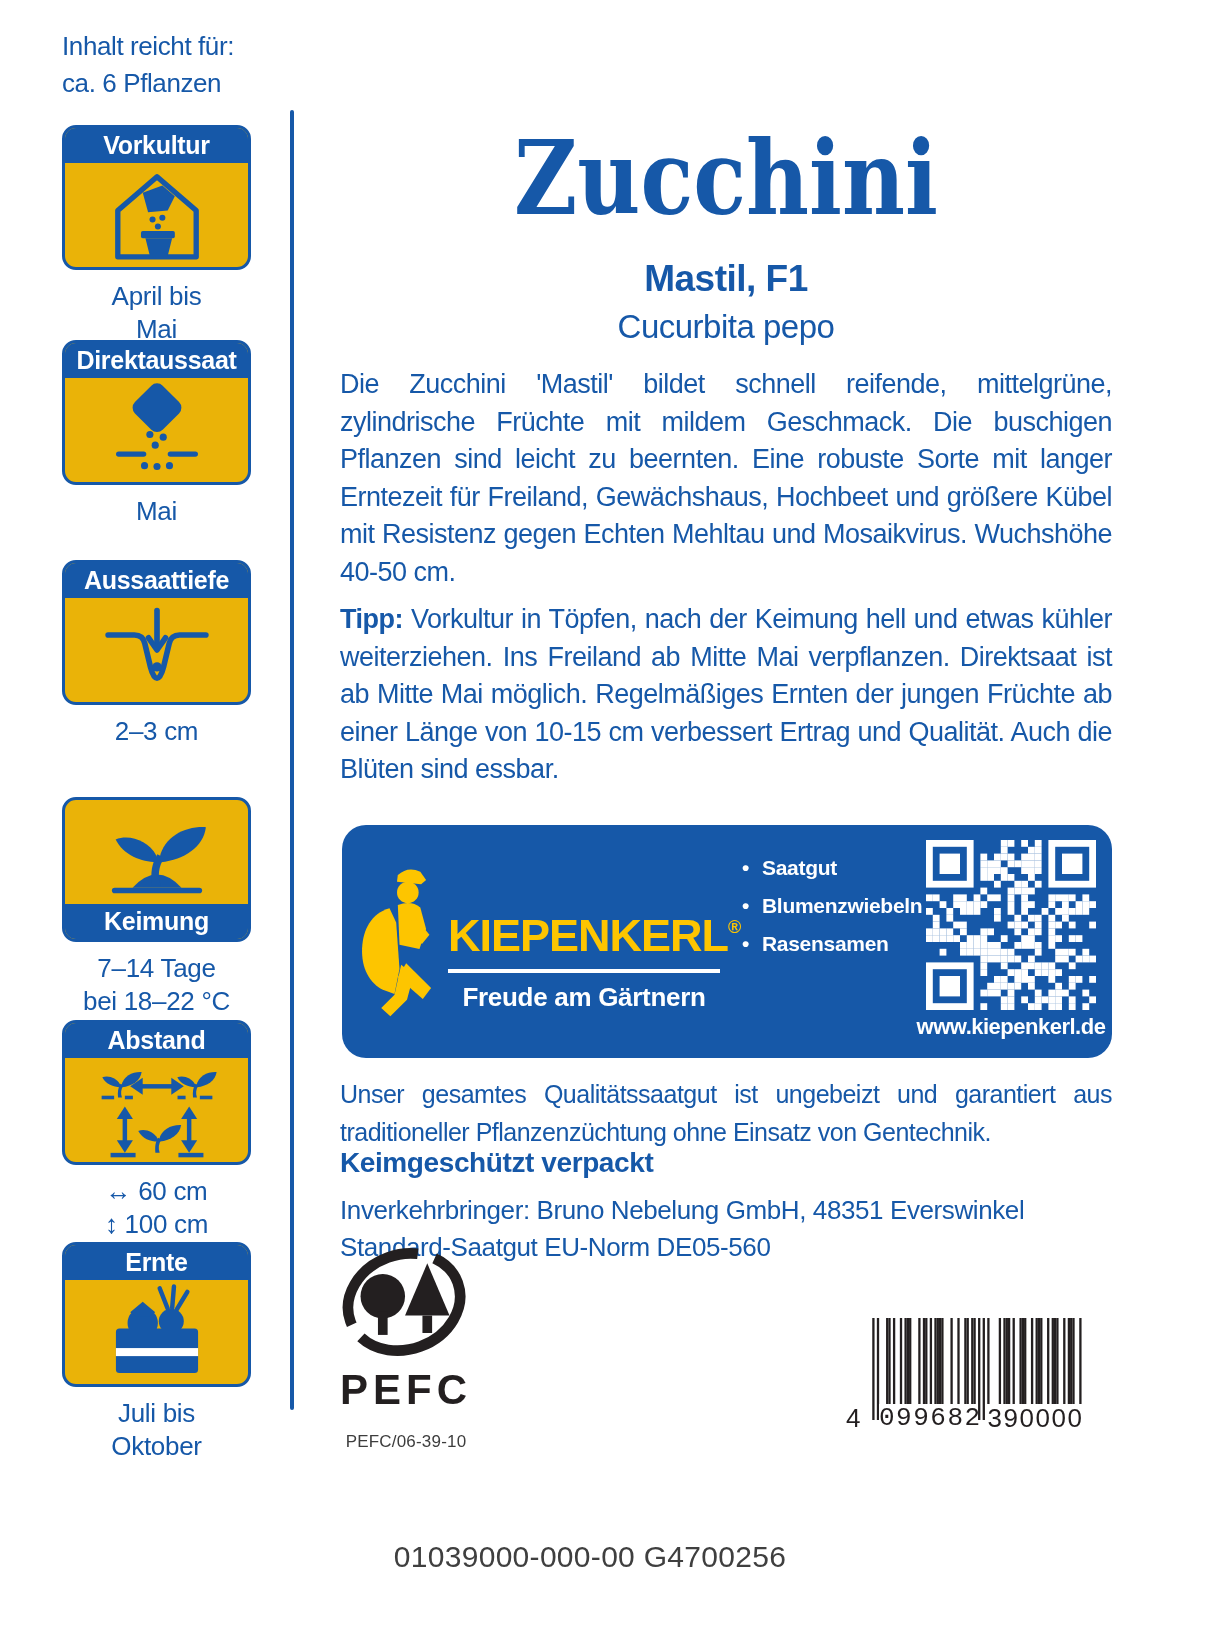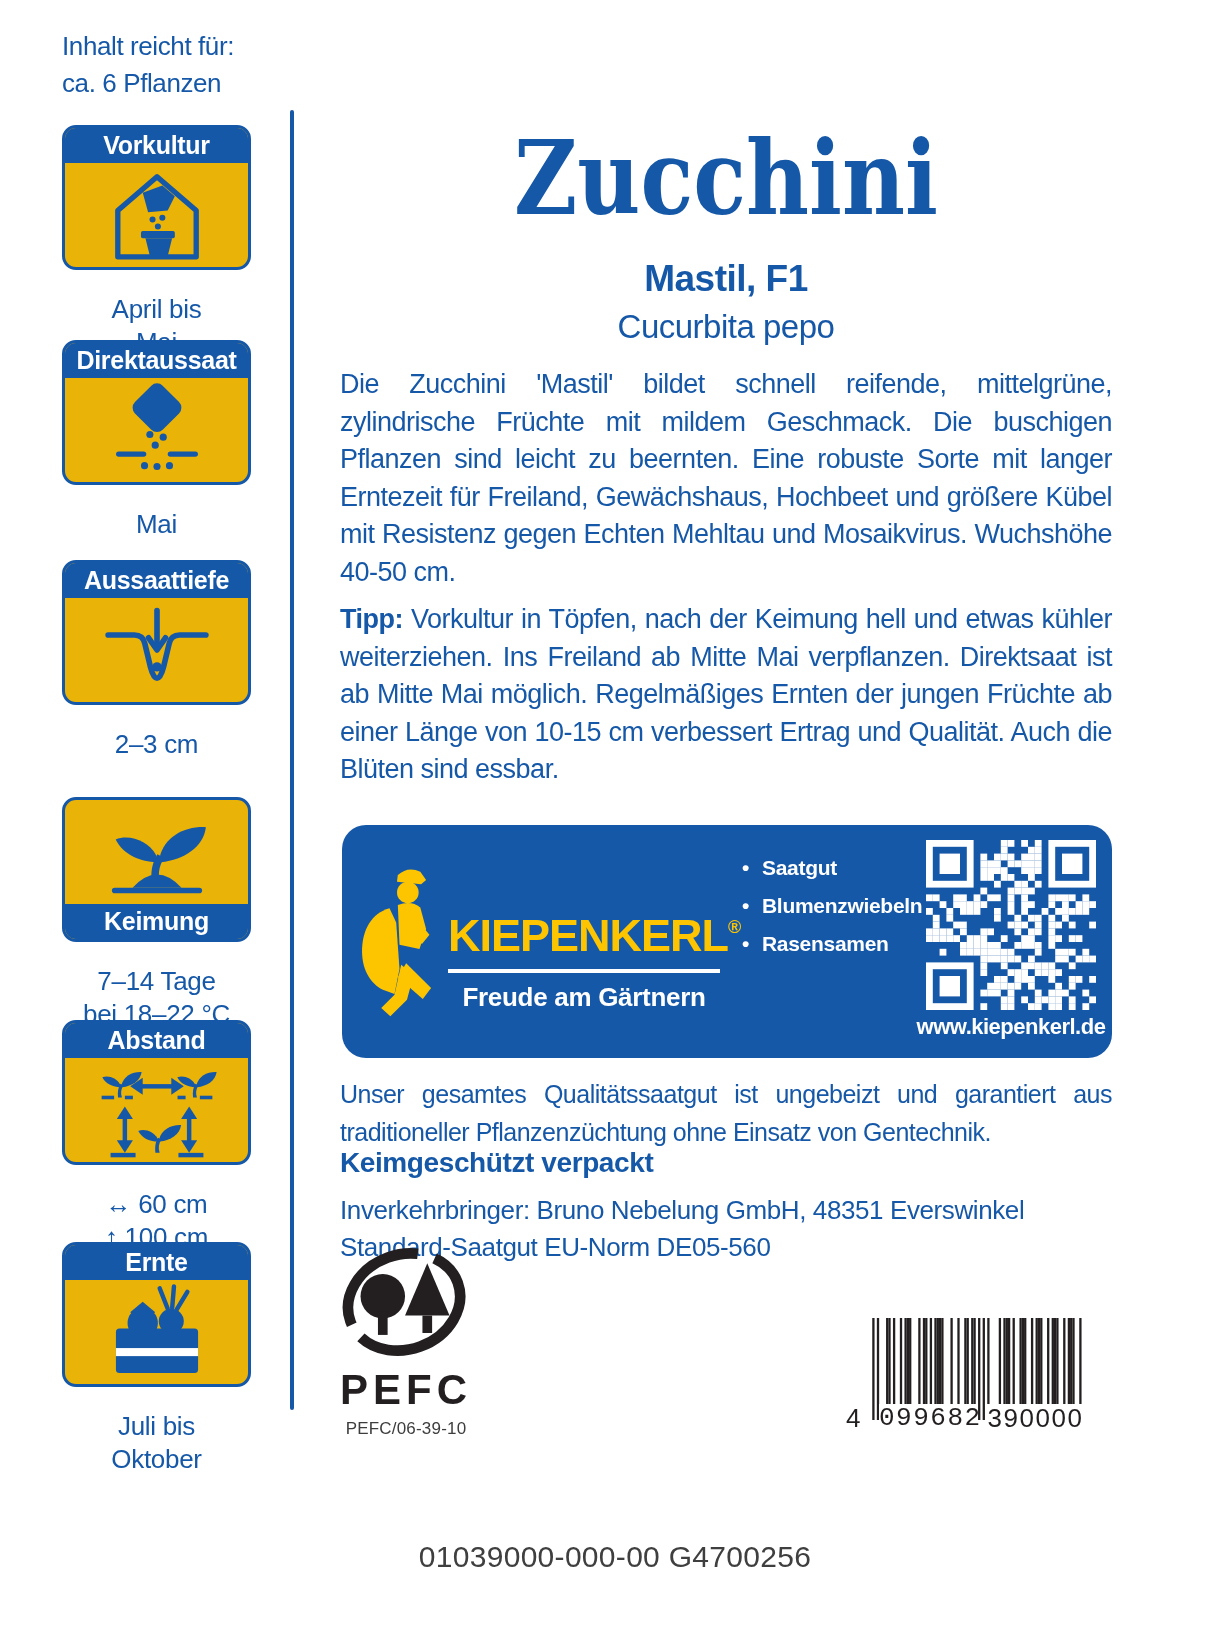--- a/index.html
+++ b/index.html
@@ -15,21 +15,21 @@
   .abs{position:absolute;}
 
   
   #top-note{left:62px;top:28px;font-size:26px;line-height:37px;letter-spacing:-0.4px;white-space:nowrap;}
 
   
   .infobox-item{position:absolute;left:62px;width:189px;text-align:center;}
   .infobox{border:3px solid var(--blue);border-radius:14px;overflow:hidden;background:#eab308;}
   .infobox-header{background:var(--blue);color:#fff;font-weight:bold;font-size:25px;line-height:35px;letter-spacing:-0.3px;white-space:nowrap;}
   .infobox-body{height:104px;display:flex;align-items:center;justify-content:center;}
-  .infobox-caption{margin-top:23px;font-size:26px;line-height:33px;color:var(--blue);letter-spacing:-0.3px;white-space:nowrap;}
+  .infobox-caption{margin-top:10px;font-size:26px;line-height:33px;color:var(--blue);letter-spacing:-0.3px;white-space:nowrap;}
 
   #divider{left:290px;top:110px;width:4px;height:1300px;background:var(--blue);border-radius:2px;}
 
   
   #title{left:340px;top:122px;width:772px;text-align:center;font-family:"DejaVu Serif",serif;
          font-weight:bold;font-size:102px;line-height:112px;transform:scaleX(.85);transform-origin:50% 50%;}
   #variety{left:340px;top:258px;width:772px;text-align:center;font-size:37px;font-weight:bold;letter-spacing:-0.5px;}
   #species{left:340px;top:308px;width:772px;text-align:center;font-size:33px;letter-spacing:-0.5px;}
   .para{width:772px;font-size:27px;line-height:37.5px;text-align:justify;letter-spacing:-0.5px;}
   #description{left:340px;top:366px;}
@@ -50,31 +50,31 @@
   #website{position:absolute;right:6px;top:189px;width:190px;text-align:center;font-size:22px;font-weight:bold;letter-spacing:-0.5px;white-space:nowrap;}
 
   
   #quality{left:340px;top:1076px;font-size:25px;}
   #packaging{left:340px;top:1147px;font-size:28px;font-weight:bold;letter-spacing:-0.4px;}
   #distributor{left:340px;top:1192px;font-size:26px;line-height:37px;letter-spacing:-0.4px;white-space:nowrap;}
 
   
   #pefc{left:338px;top:1244px;width:136px;text-align:center;color:var(--dark);}
   #pefc-label{font-size:42px;font-weight:bold;letter-spacing:5px;line-height:44px;margin-top:2px;}
-  #pefc-code{font-size:17px;letter-spacing:0.2px;color:#3d3d3d;margin-top:7px;}
+  #pefc-code{font-size:17px;letter-spacing:0.2px;color:#3d3d3d;margin-top:20px;}
 
   
   #barcode-block{left:846px;top:1318px;width:256px;height:124px;color:var(--dark);}
   #barcode-svg{position:absolute;left:26px;top:0;}
   .bc-digit{position:absolute;top:86px;font-size:26px;line-height:28px;color:var(--dark);letter-spacing:1.5px;background:#fff;}
   #bc-lead{left:0;}
   #bc-g1{left:33px;width:97px;text-align:center;font-family:Liberation Mono, monospace;}
   #bc-g2{left:141px;width:97px;text-align:center;}
 
-  #footer-code{left:0;top:1540px;width:1180px;text-align:center;font-size:30px;color:#3f3f3f;letter-spacing:0.3px;margin-left:25px;}
+  #footer-code{left:0;top:1540px;width:1180px;text-align:center;font-size:30px;color:#3f3f3f;letter-spacing:0.3px;}
 
   svg .st{stroke:var(--blue);stroke-width:6;fill:none;stroke-linecap:round;stroke-linejoin:round;}
   svg .fl{fill:var(--blue);}
 </style>
 </head>
 <body>
 
 <div class="abs" id="top-note">
   <div>Inhalt reicht für:</div>
   <div>ca. 6 Pflanzen</div>

